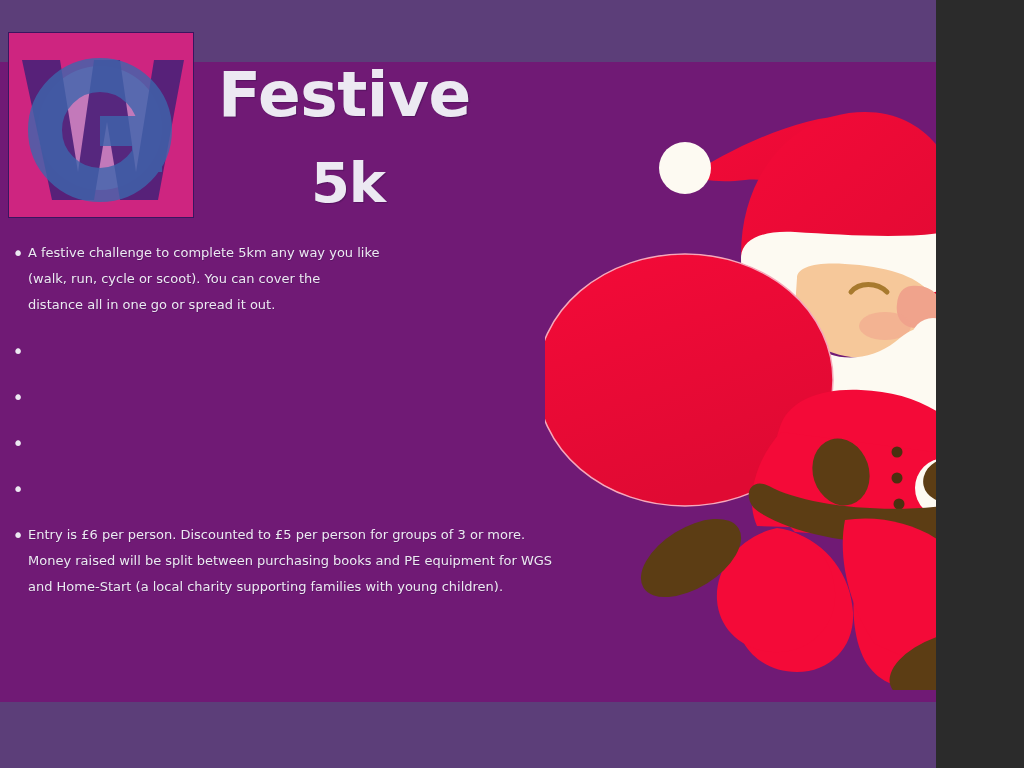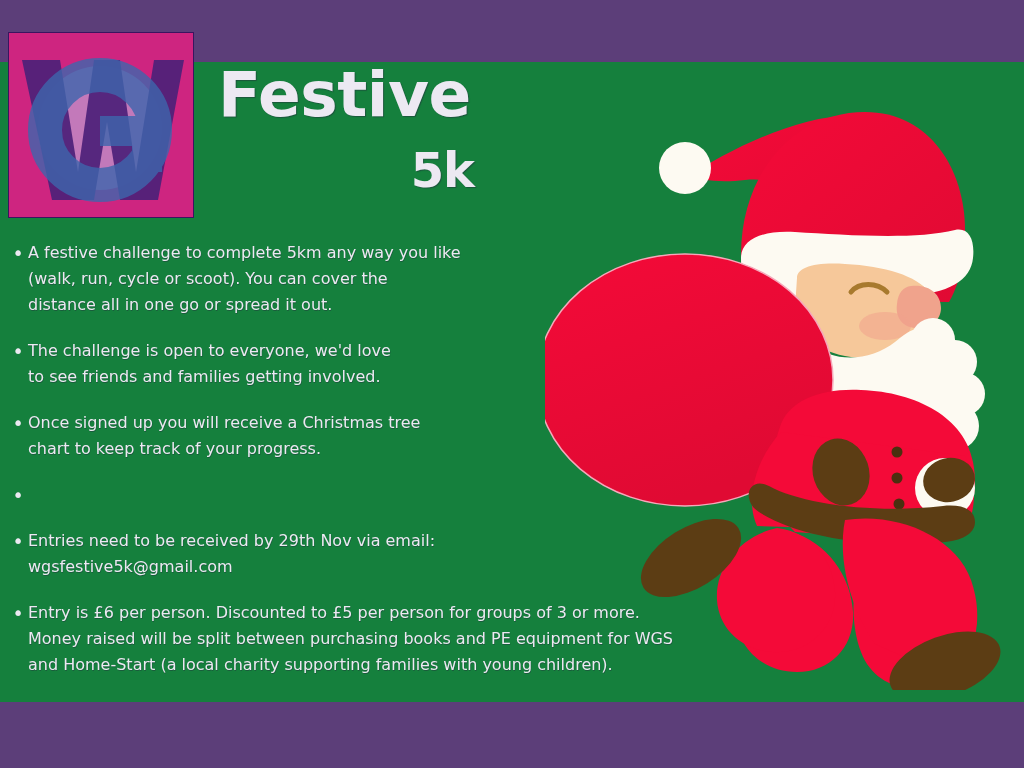--- a/index.html
+++ b/index.html
@@ -2,24 +2,24 @@
 <html><head>
 <meta charset="utf-8">
 <style>
   html, body {
     margin: 0;
     padding: 0;
     background: #2b2b2b;
   }
   #poster {
     position: relative;
-    width: 1024px;
+    width: 936px;
     height: 768px;
     overflow: hidden;
-    background: #15803d;
+    background: #701a75;
     font-family: "DejaVu Sans", "Liberation Sans", sans-serif;
     -webkit-font-smoothing: antialiased;
   }
   .band {
     position: absolute;
     left: 0;
     width: 1024px;
     background: #5c3e79;
   }
   .band-top { top: 0; height: 62px; }
@@ -50,26 +50,26 @@
     font-weight: bold;
     line-height: 66px;
     letter-spacing: -0.5px;
     text-align: left;
     margin: 0;
     padding: 0;
     text-shadow: 1px 1px 1px rgba(40,10,60,0.35);
   }
   .title-line2 {
     color: #ece9f2;
-    font-size: 48px;
+    font-size: 56px;
     font-weight: bold;
     line-height: 76px;
     letter-spacing: -1px;
-    text-align: right;
-    margin: 4px;
+    text-align: center;
+    margin: 17px;
     padding: 0;
     text-shadow: 1px 1px 1px rgba(40,10,60,0.35);
   }
 
   
   #bullets {
     position: absolute;
     left: 8px;
     top: 240px;
     width: 800px;
@@ -82,21 +82,21 @@
   .bullet-dot {
     color: #ece9f2;
     font-size: 19px;
     line-height: 26px;
     width: 20px;
     flex: 0 0 20px;
     text-align: center;
   }
   .bullet-text {
     color: #ece9f2;
-    font-size: 16px;
+    font-size: 13px;
     line-height: 26px;
     white-space: pre-line;
     text-shadow: 0.5px 0.5px 0.5px rgba(40,10,60,0.3);
   }
 
   
   #santa {
     position: absolute;
     left: 545px;
     top: 80px;
@@ -216,38 +216,32 @@
 
     <div class="bullet">
       <span class="bullet-dot">•</span>
       <span class="bullet-text">A festive challenge to complete 5km any way you like
 (walk, run, cycle or scoot). You can cover the
 distance all in one go or spread it out.</span>
     </div>
 
     <div class="bullet">
       <span class="bullet-dot">•</span>
-      <span class="bullet-text">The challenge is open to everyone, we'd love
-to see friends and families getting involved.</span>
-    </div>
-
-    <div class="bullet">
-      <span class="bullet-dot">•</span>
-      <span class="bullet-text">Once signed up you will receive a Christmas tree
-chart to keep track of your progress.</span>
-    </div>
-
-    <div class="bullet">
-      <span class="bullet-dot">•</span>
-    </div>
-
-    <div class="bullet">
-      <span class="bullet-dot">•</span>
-      <span class="bullet-text">Entries need to be received by 29th Nov via email:
-wgsfestive5k@gmail.com</span>
+    </div>
+
+    <div class="bullet">
+      <span class="bullet-dot">•</span>
+    </div>
+
+    <div class="bullet">
+      <span class="bullet-dot">•</span>
+    </div>
+
+    <div class="bullet">
+      <span class="bullet-dot">•</span>
     </div>
 
     <div class="bullet">
       <span class="bullet-dot">•</span>
       <span class="bullet-text">Entry is £6 per person. Discounted to £5 per person for groups of 3 or more.
 Money raised will be split between purchasing books and PE equipment for WGS
 and Home-Start (a local charity supporting families with young children).</span>
     </div>
 
   </div>

